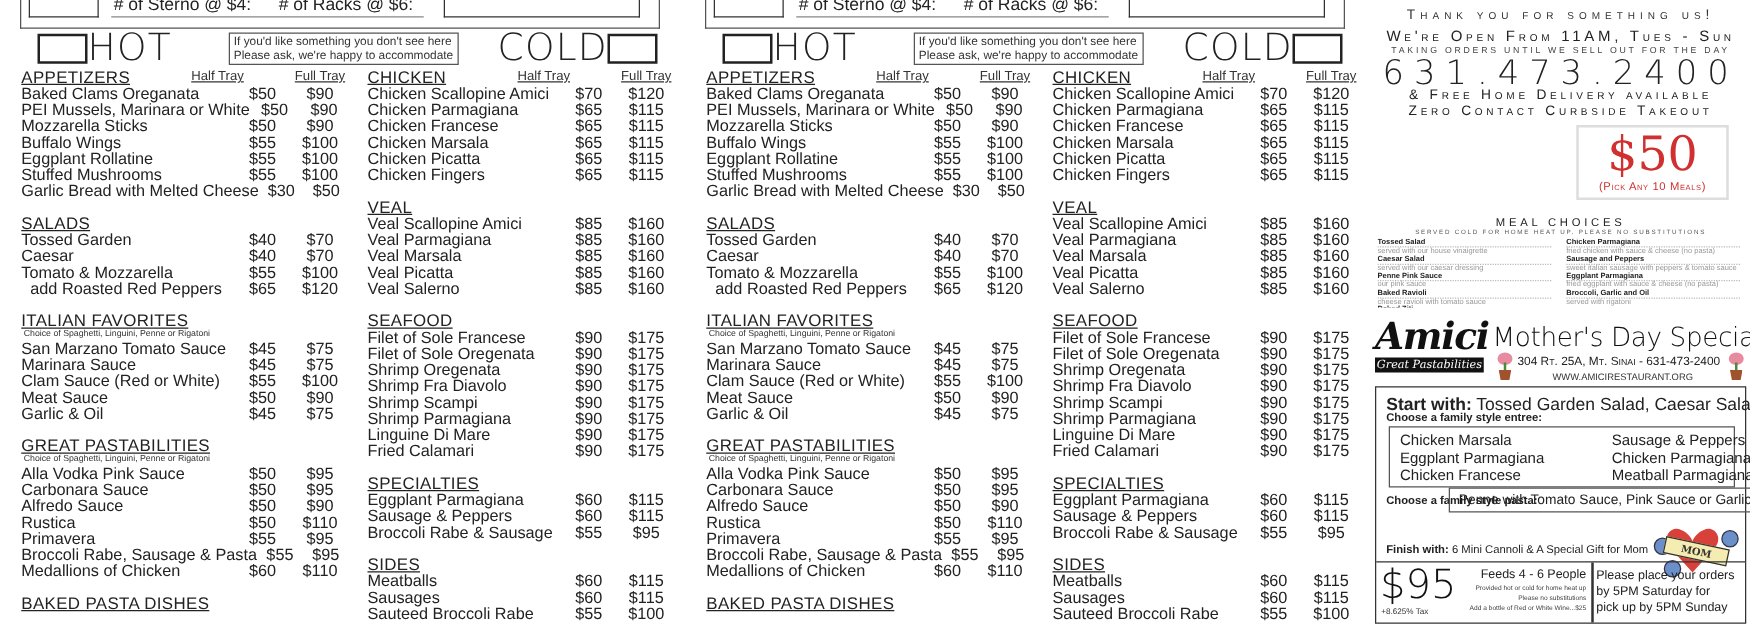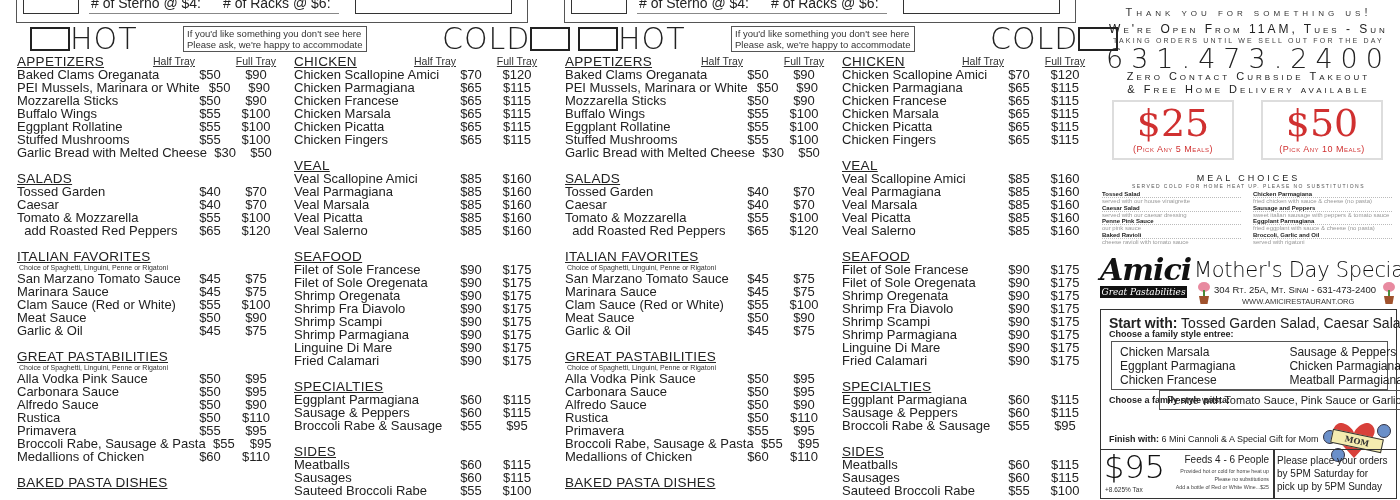--- a/index.html
+++ b/index.html
@@ -9,21 +9,21 @@
   .menu.m2{left:548px;}
   .topbox{position:absolute;left:16px;top:-4px;width:510px;height:26px;border:1.5px solid #555;border-top:none;}
   .topbox .small{position:absolute;left:6px;top:-2px;width:54px;height:19px;border:1.5px solid #333;border-top:none;}
   .topbox .line{position:absolute;left:72px;top:-2px;width:250px;height:19px;border-bottom:1px solid #888;}
   .topbox .sterno{position:absolute;left:74px;top:-1px;font-size:14px;color:#222;white-space:nowrap;}
   .topbox .sterno span{margin-right:22px;}
   .topbox .big{position:absolute;left:338px;top:-2px;width:155px;height:19px;border:1.5px solid #333;border-top:none;}
   .hot{position:absolute;left:30px;top:25px;display:flex;align-items:center;}
   .chk{width:36px;height:20px;border:2px solid #222;}
   .hot .lbl,.cold .lbl{font-size:30px;font-family:"DejaVu Sans",sans-serif;font-weight:300;color:#222;letter-spacing:1px;line-height:28px;}
-  .cold{position:absolute;left:398px;top:25px;display:flex;align-items:center;margin-left:44px;}
+  .cold{position:absolute;left:398px;top:25px;display:flex;align-items:center;}
   .note{position:absolute;left:183px;top:26px;border:1px solid #555;font-size:9.5px;line-height:11px;padding:1px 3px;color:#333;white-space:nowrap;}
   .col{position:absolute;top:55px;}
   .col.c1{left:17px;width:262px;}
   .col.c2{left:294px;width:246px;}
   .sec{margin-bottom:13px;}
   .sechead{display:flex;font-size:13.5px;line-height:13px;height:13px;gap:36px;}
   .sechead .t{text-decoration:underline;flex:1;letter-spacing:0.3px;}
   .sechead .h{font-size:10.5px;text-decoration:underline;width:46px;text-align:center;color:#333;}
   .sub{font-size:7px;line-height:9px;margin-left:2px;color:#333;}
   .row{display:flex;font-size:13px;line-height:13px;height:13px;white-space:nowrap;}
@@ -726,26 +726,22 @@
       </div>
     </div>
 </div>
 
 <div class="panel">
   <div class="ty">Thank you for something us!</div>
   <div class="open">We're Open From 11AM, Tues - Sun</div>
   <div class="taking">TAKING ORDERS UNTIL WE SELL OUT FOR THE DAY</div>
   <div class="phone">631.473.2400</div>
   <div class="zero">
+    <div>&amp; Free Home Delivery available</div>
     <div>Zero Contact Curbside Takeout</div>
-    <div>&amp; Free Home Delivery available</div>
-  </div>
-  <div class="dealbox d1">
-    <div class="amt">$25</div>
-    <div class="pk">(Pick Any 5 Meals)</div>
   </div>
   <div class="dealbox d2">
     <div class="amt">$50</div>
     <div class="pk">(Pick Any 10 Meals)</div>
   </div>
   <div class="mc">MEAL CHOICES</div>
   <div class="served">SERVED COLD FOR HOME HEAT UP. PLEASE NO SUBSTITUTIONS</div>
   <div class="choices">
     <div class="cc" id="choices-left">
         <div class="ch">

